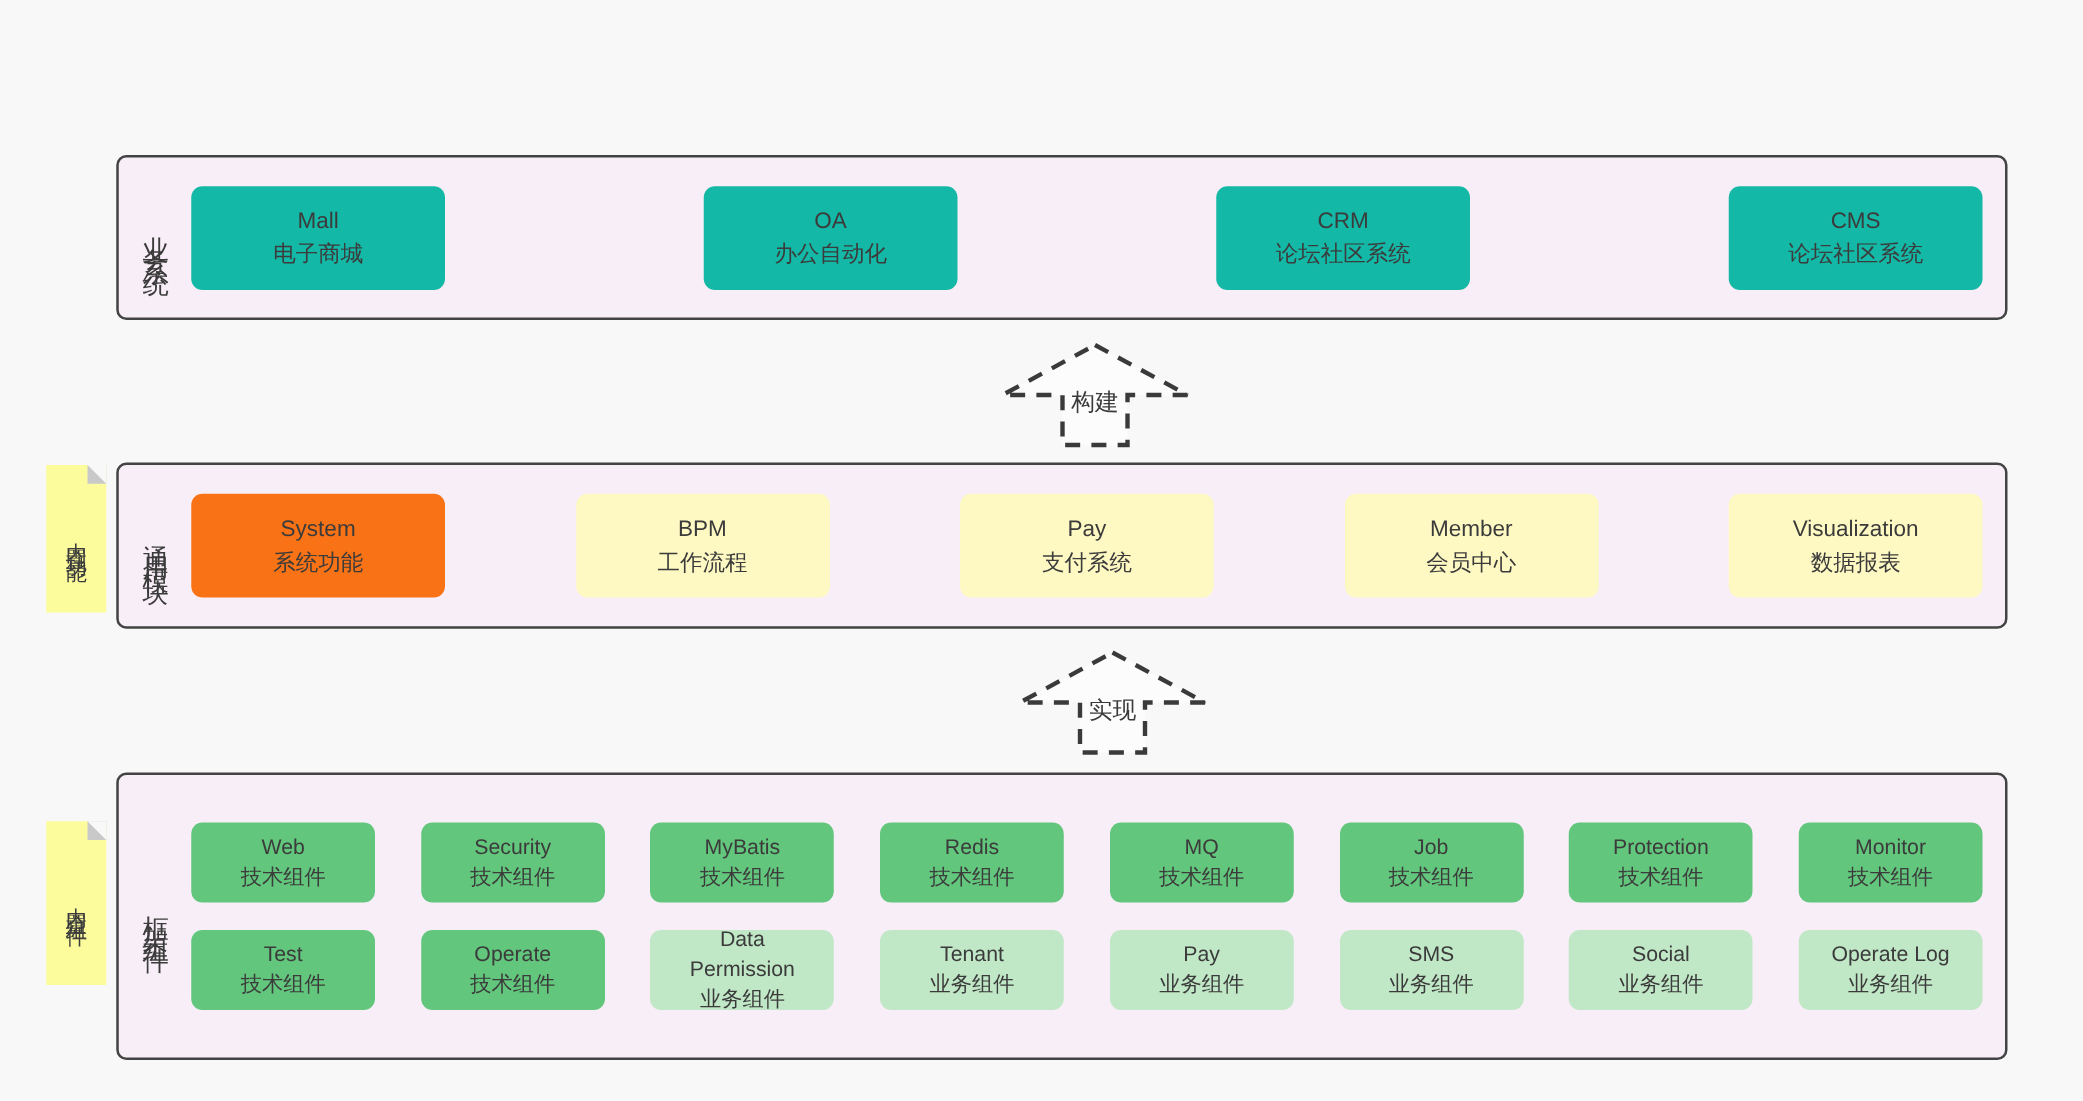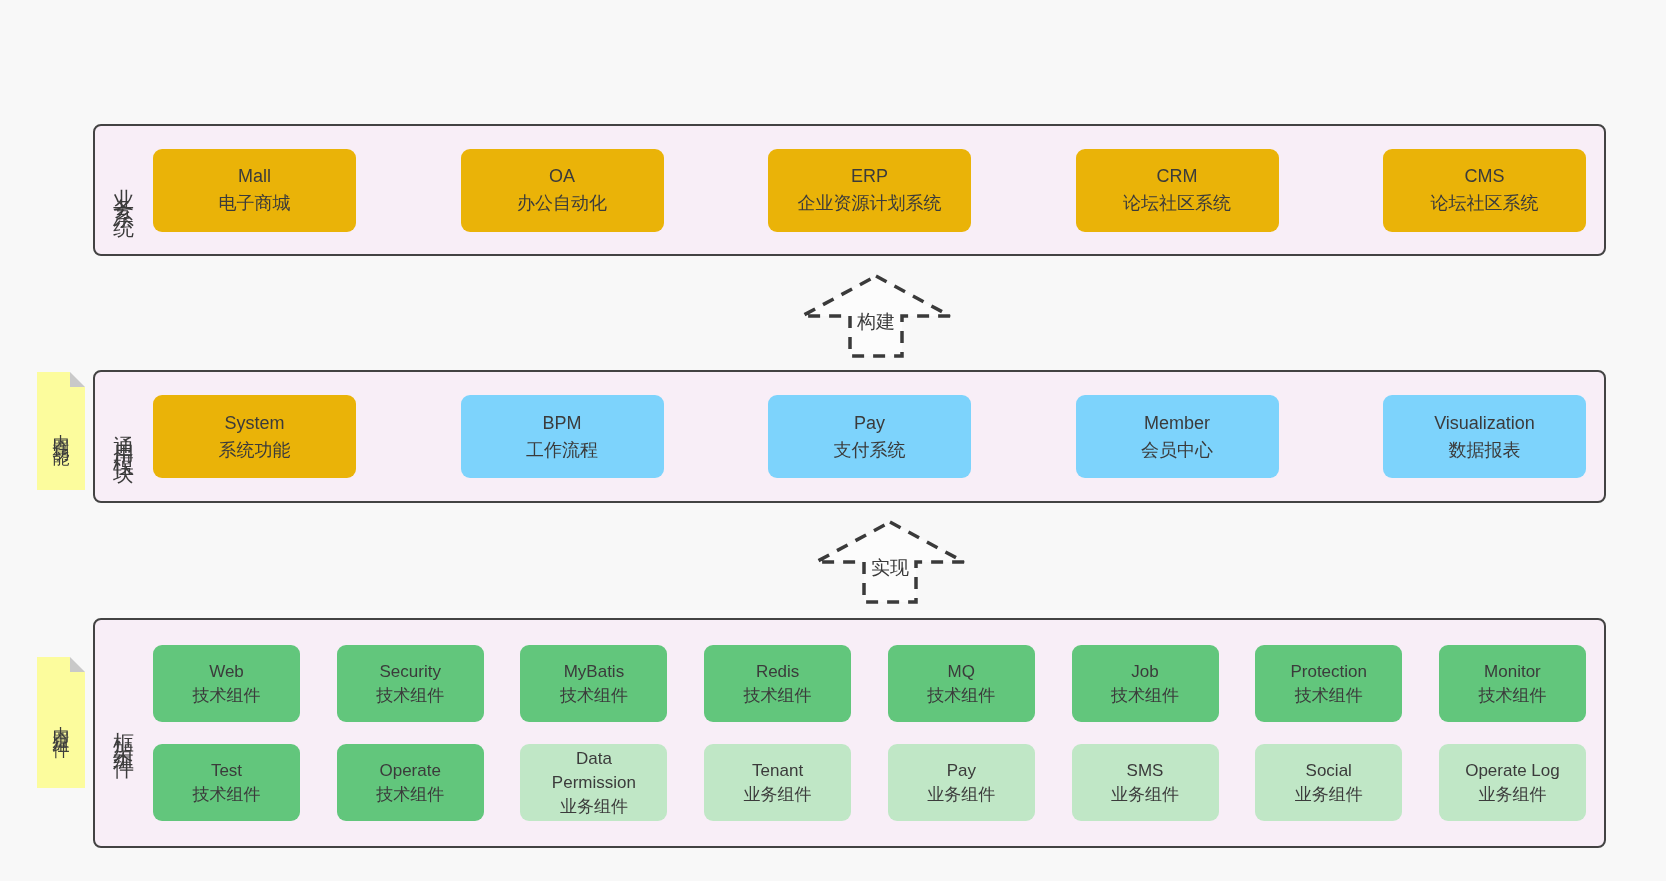--- a/index.html
+++ b/index.html
@@ -44,25 +44,25 @@
   .row{display:flex;justify-content:space-between;}
 
   .card{
     border-radius:9px;
     display:flex;flex-direction:column;align-items:center;justify-content:center;
     text-align:center;
     box-sizing:border-box;
     padding:4px 12px;
   }
   .cols-6 .card{width:203px;height:83px;font-size:18px;line-height:27px;}
-  .cols-8 .card{width:147px;height:77px;font-size:17px;line-height:24px;}
-
-  .card.blue{background:#eab308;}
-  .card.red{background:#eab308;}
-  .card.pink{background:#7dd3fc;}
+  .cols-8 .card{width:147px;height:64px;font-size:17px;line-height:24px;}
+
+  .card.blue{background:#14b8a6;}
+  .card.red{background:#f97316;}
+  .card.pink{background:#fef9c3;}
   .card.green{background:#62c67c;}
   .card.lightgreen{background:#c0e7c6;}
 
   .note{
     position:absolute;left:37px;width:48px;
     background:#fcfc9d;
     display:flex;align-items:center;justify-content:center;
   }
   #note-modules{top:372px;height:118px;}
   #note-components{top:657px;height:131px;}
@@ -109,24 +109,20 @@
       <div class="row">
         <div class="card blue">
           <div>Mall</div>
           <div>电子商城</div>
         </div>
         <div class="card blue">
           <div>OA</div>
           <div>办公自动化</div>
         </div>
         <div class="card blue">
-          <div>ERP</div>
-          <div>企业资源计划系统</div>
-        </div>
-        <div class="card blue">
           <div>CRM</div>
           <div>论坛社区系统</div>
         </div>
         <div class="card blue">
           <div>CMS</div>
           <div>论坛社区系统</div>
         </div>
       </div>
     </div>
 </div>

